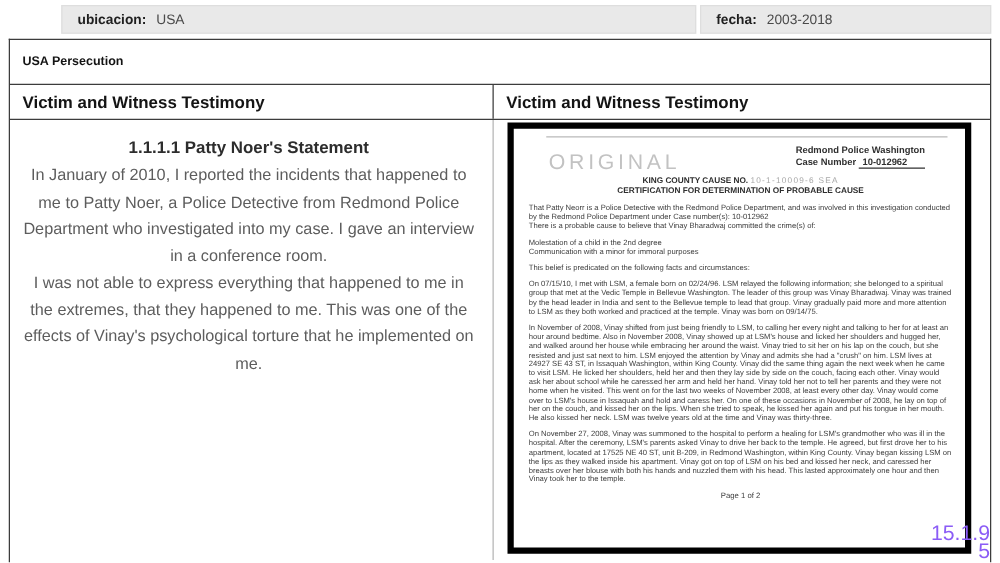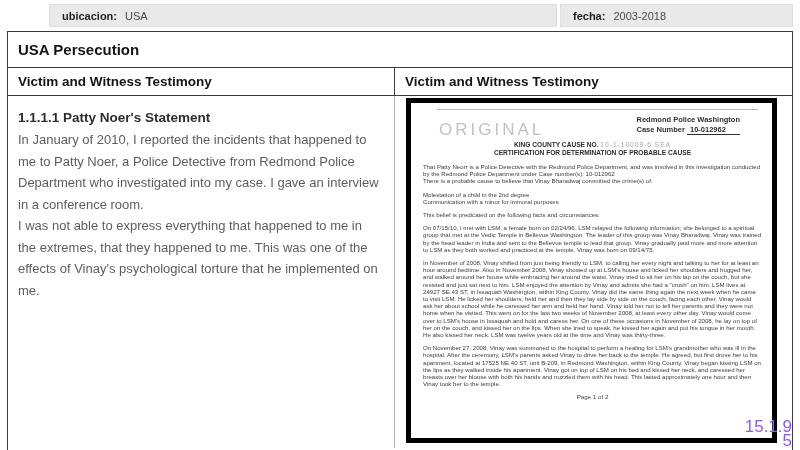--- a/index.html
+++ b/index.html
@@ -34,40 +34,41 @@
     position: absolute; top: 31px; left: 7px; right: 7px; bottom: 0;
     border-top: 1.6px solid #3c3c3c;
     border-left: 1.6px solid #3c3c3c;
     border-right: 1.6px solid #3c3c3c;
     background: #fff;
   }
   .row-title {
     height: 36px;
     display: flex; align-items: center;
     padding-left: 10px;
-    font-weight: bold; font-size: 15px; color: #141414;
+    font-weight: bold; font-size: 10px; color: #141414;
     border-bottom: 1.6px solid #3c3c3c;
   }
   .row-headers {
     height: 28px;
     display: flex;
     border-bottom: 1.6px solid #3c3c3c;
   }
   .col-header {
     font-weight: bold; font-size: 13.5px; color: #141414;
     display: flex; align-items: center;
     padding-left: 10px;
   }
   .col-header.left { flex: 0 0 387px; border-right: 1.6px solid #3c3c3c; }
   .col-header.right { flex: 1; }
   .row-content { display: flex; height: calc(100% - 66px); }
   .cell-left {
     flex: 0 0 387px;
     border-right: 1.2px solid #b5b5b5;
     padding: 8px 14px 0 10px;
+    text-align: center;
   }
   .cell-right { flex: 1; position: relative; }
 
   
   .testimony-heading {
     font-size: 13.5px; font-weight: bold; color: #2d2d2d;
     margin: 6px 0 4px 0;
   }
   .testimony-par {
     font-size: 13px; color: #5d5d5d;

